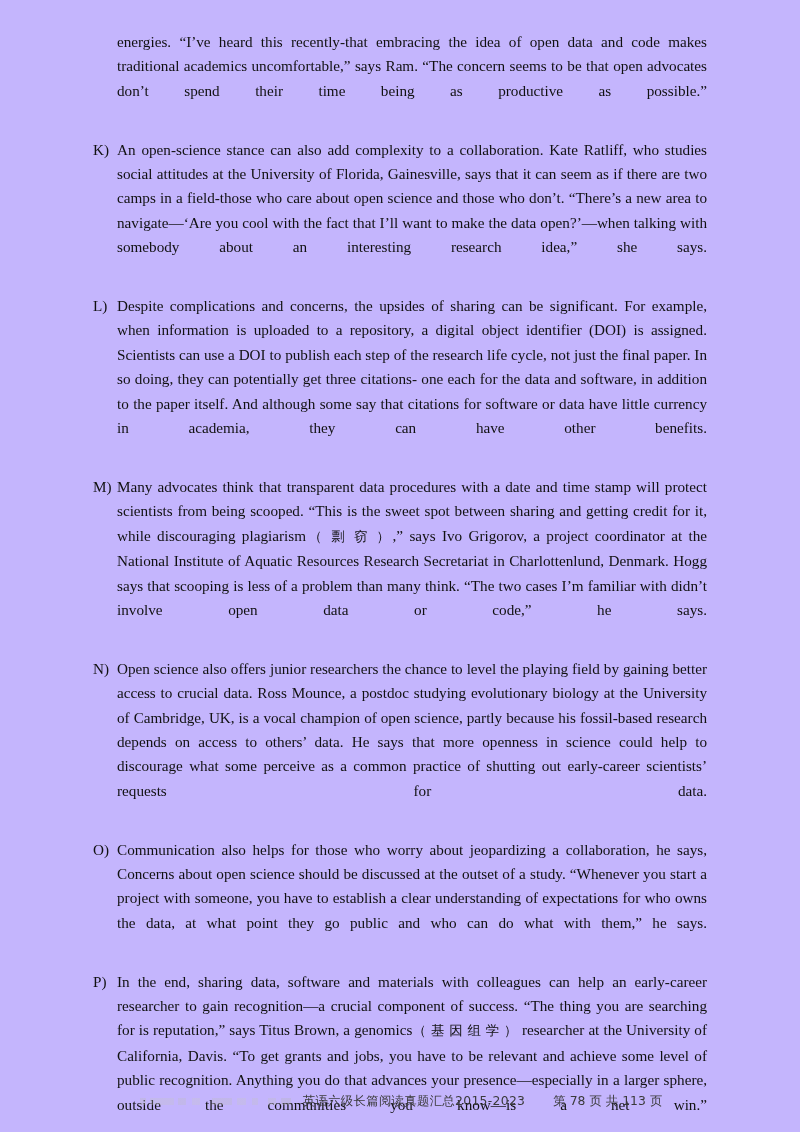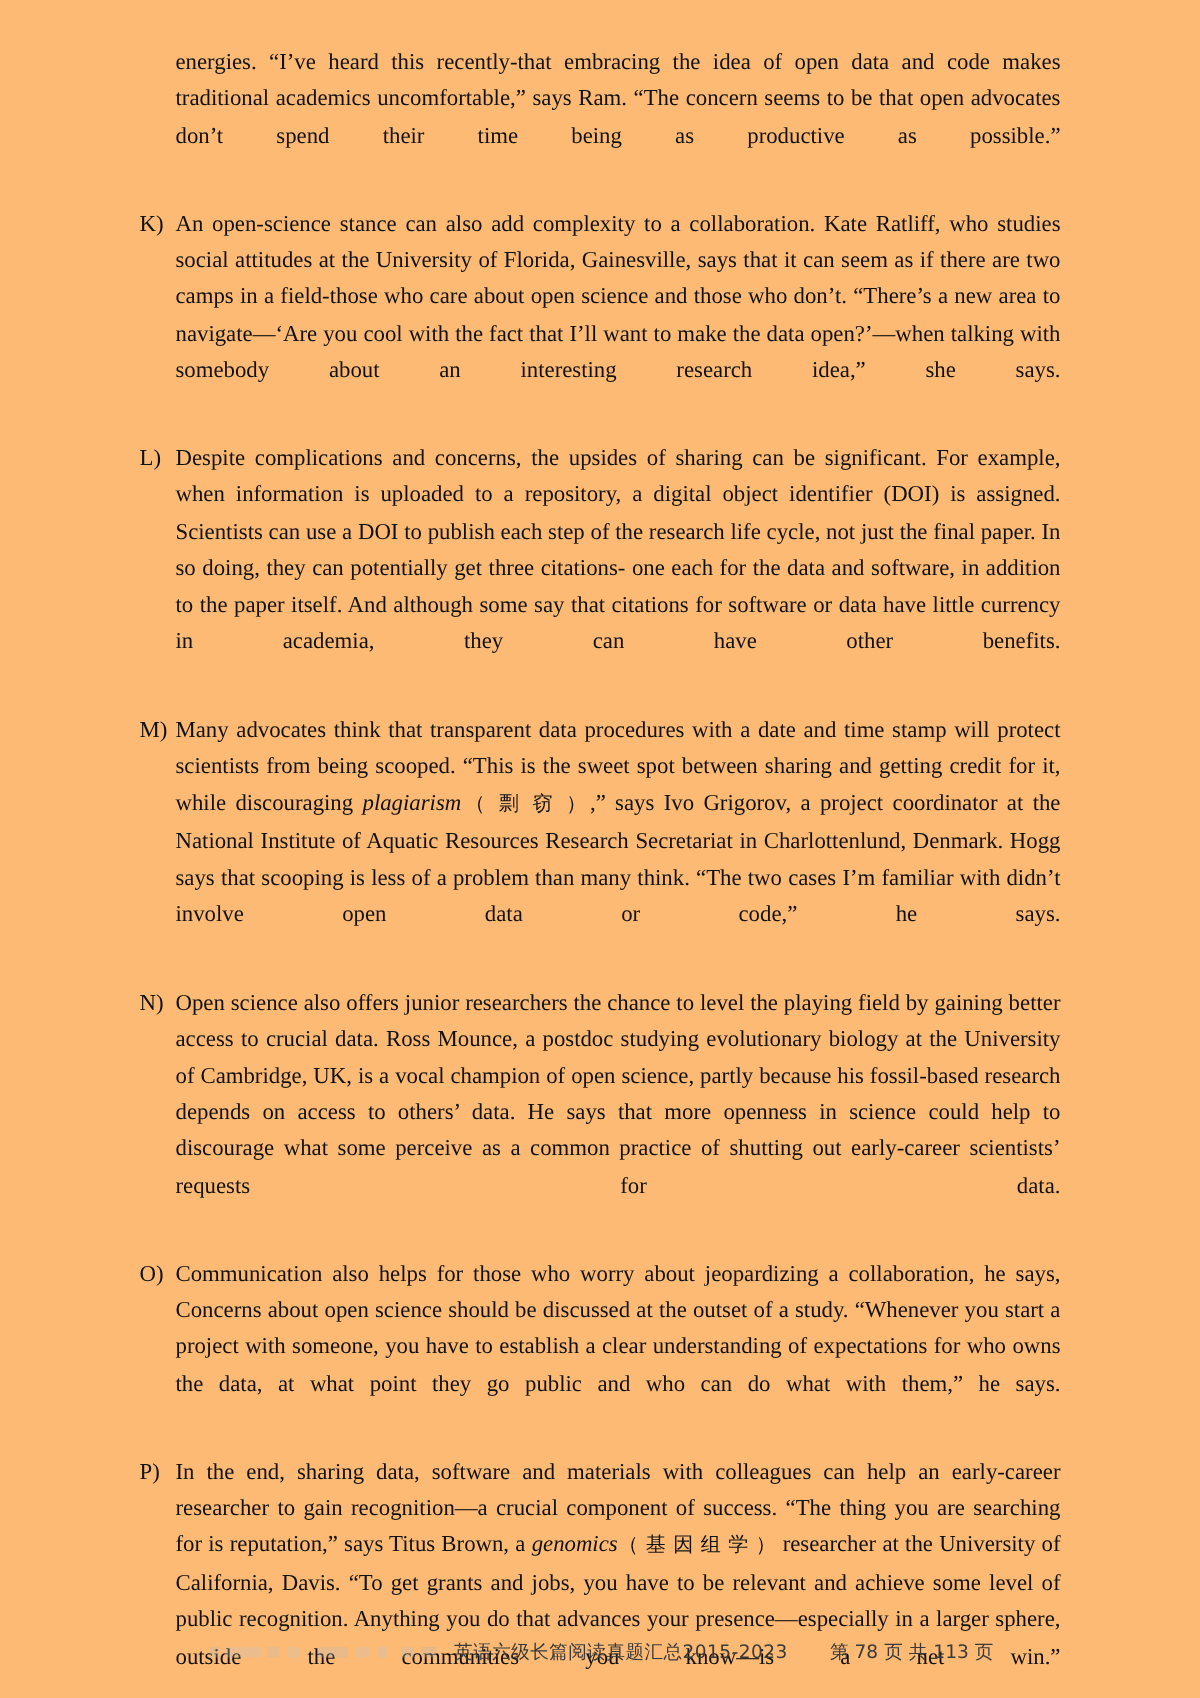--- a/index.html
+++ b/index.html
@@ -15,21 +15,21 @@
     position: relative;
     overflow: hidden;
   }
 
   .page {
     position: absolute;
     left: 0;
     top: 0;
     width: 800px;
     height: 1132px;
-    background: #fdba74;
+    background: #c4b5fd;
   }
 
   .content {
     position: absolute;
     left: 93px;
     top: 30px;
     width: 614px;
   }
 
   
@@ -59,21 +59,20 @@
   .para.cont .para-label { visibility: hidden; }
 
   
   .para-body::after {
     content: "";
     display: inline-block;
     width: 100%;
   }
 
   .ital {
-    font-style: italic;
   }
   .cjk {
     font-family: "DejaVu Sans", "Liberation Sans", sans-serif;
     font-size: 13.4px;
     font-style: normal;
     margin-top: 48px;
   }
 
   
   .footer {

